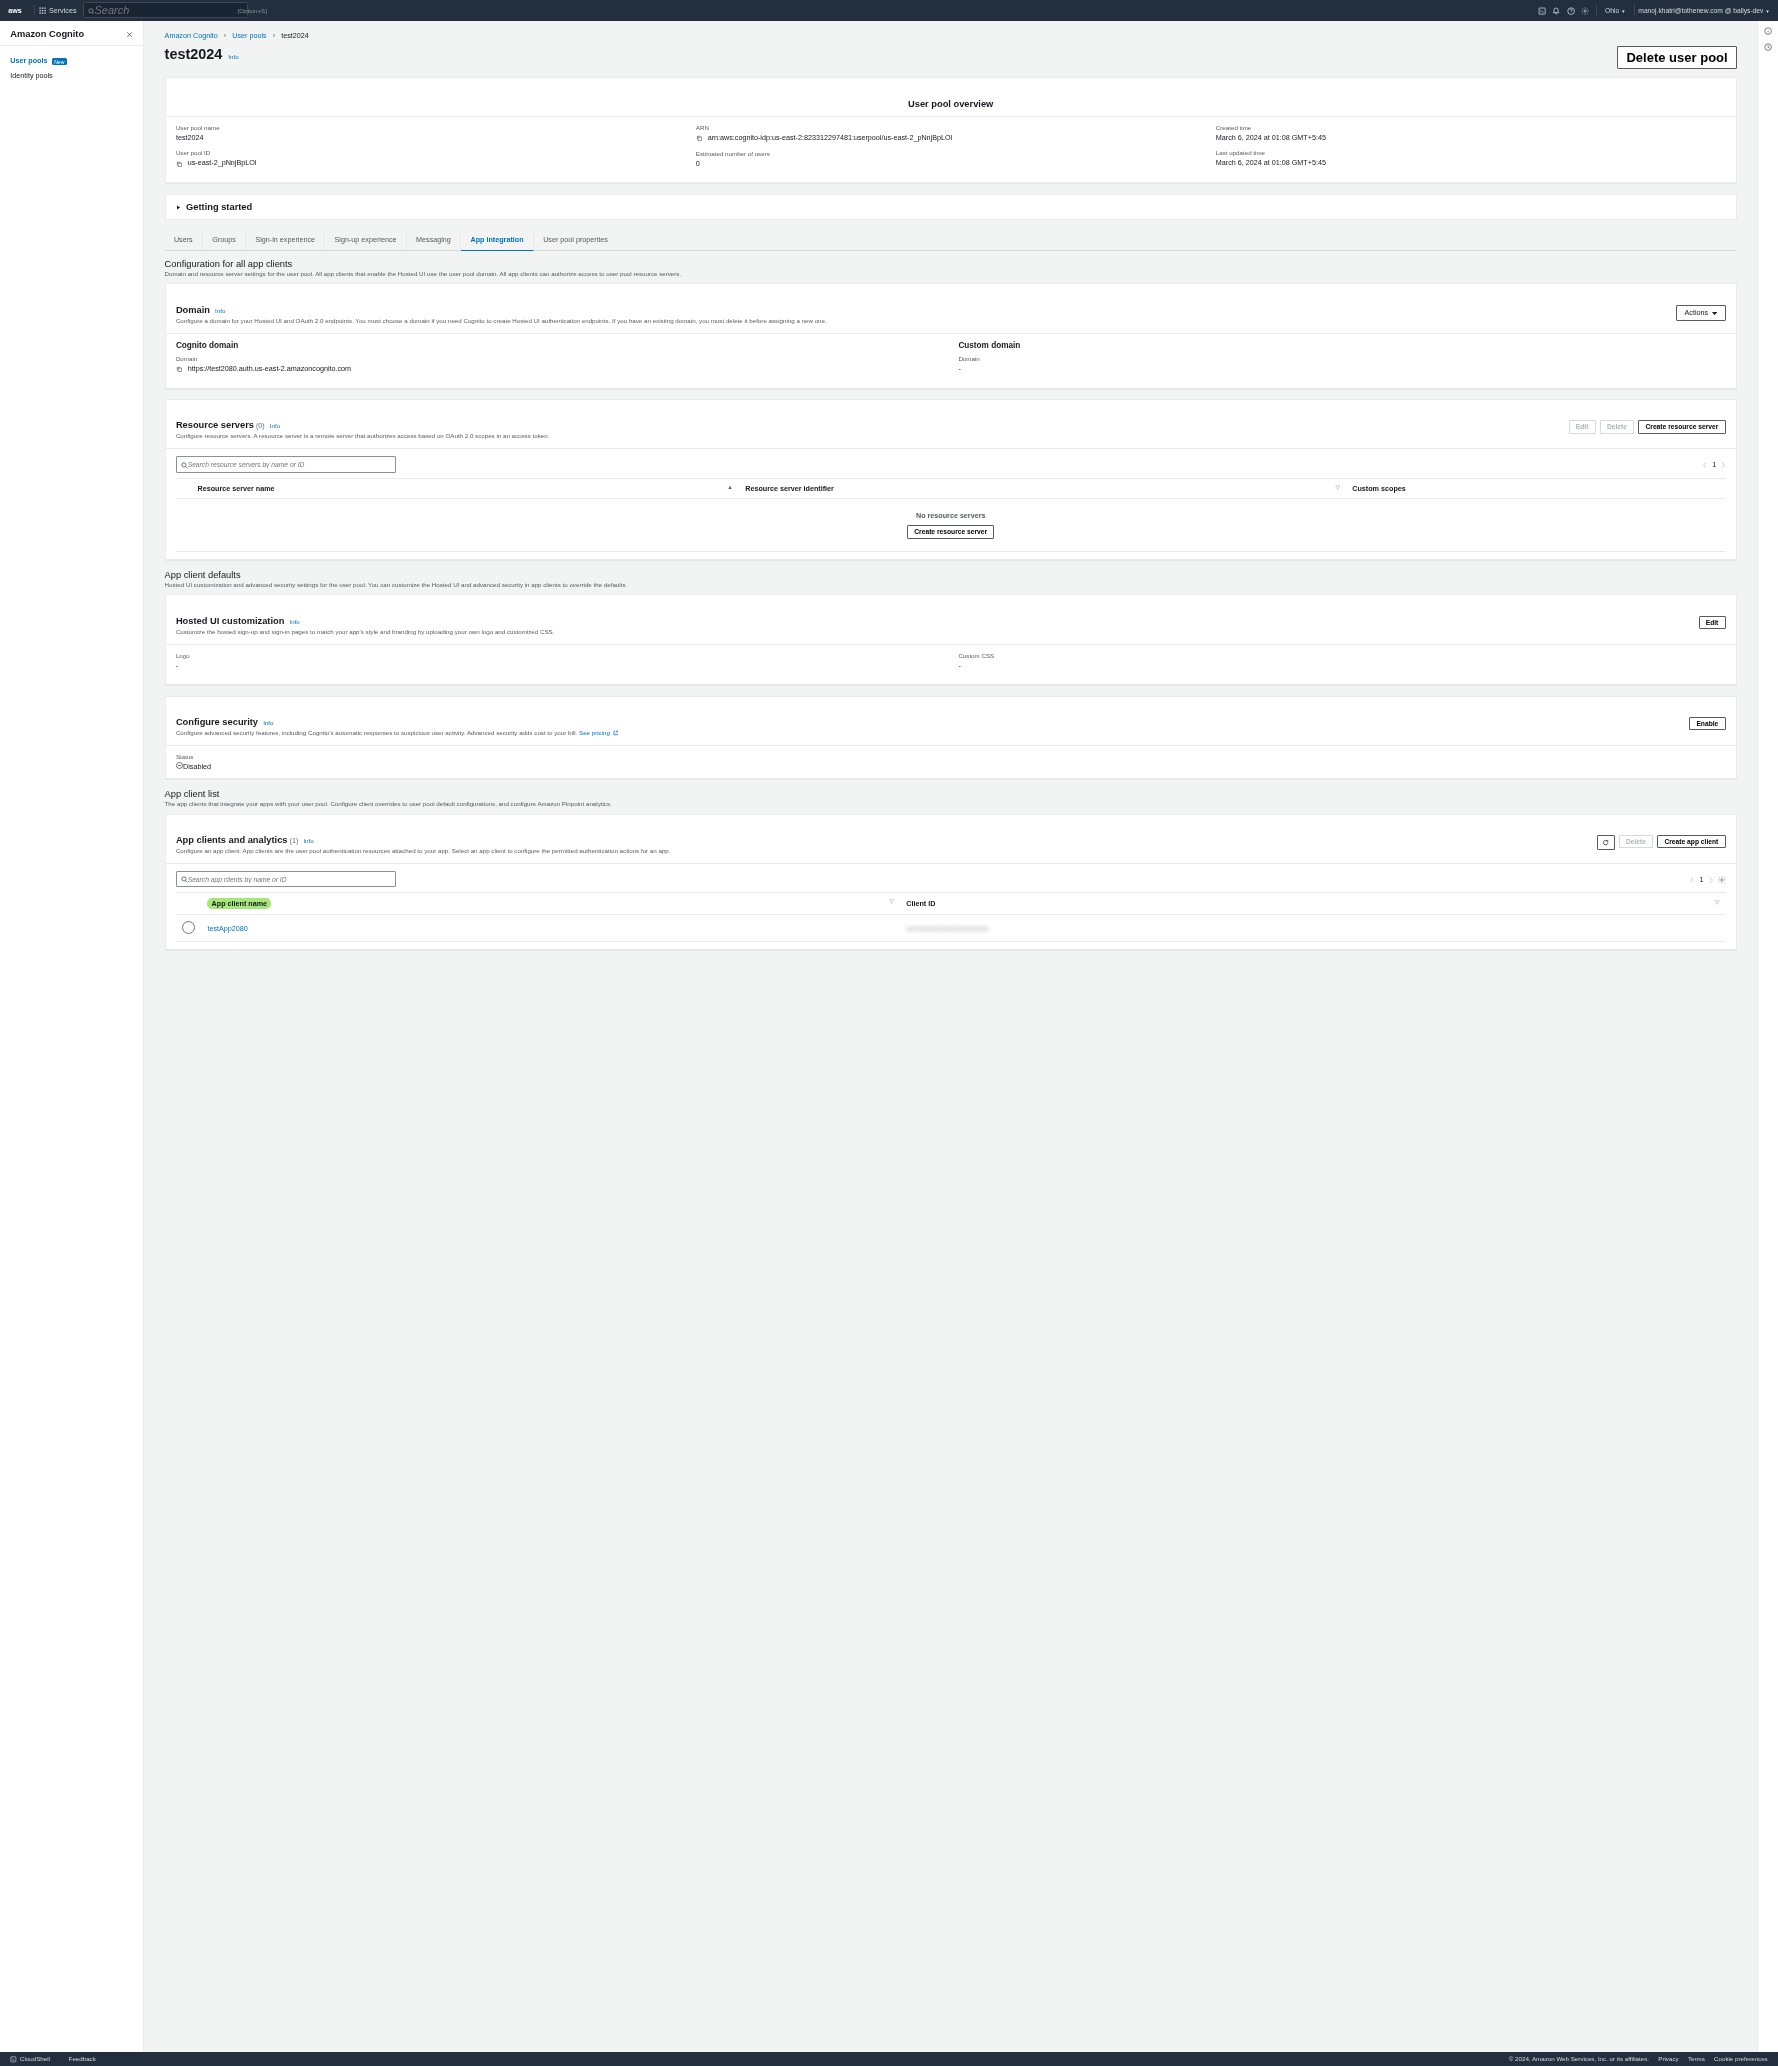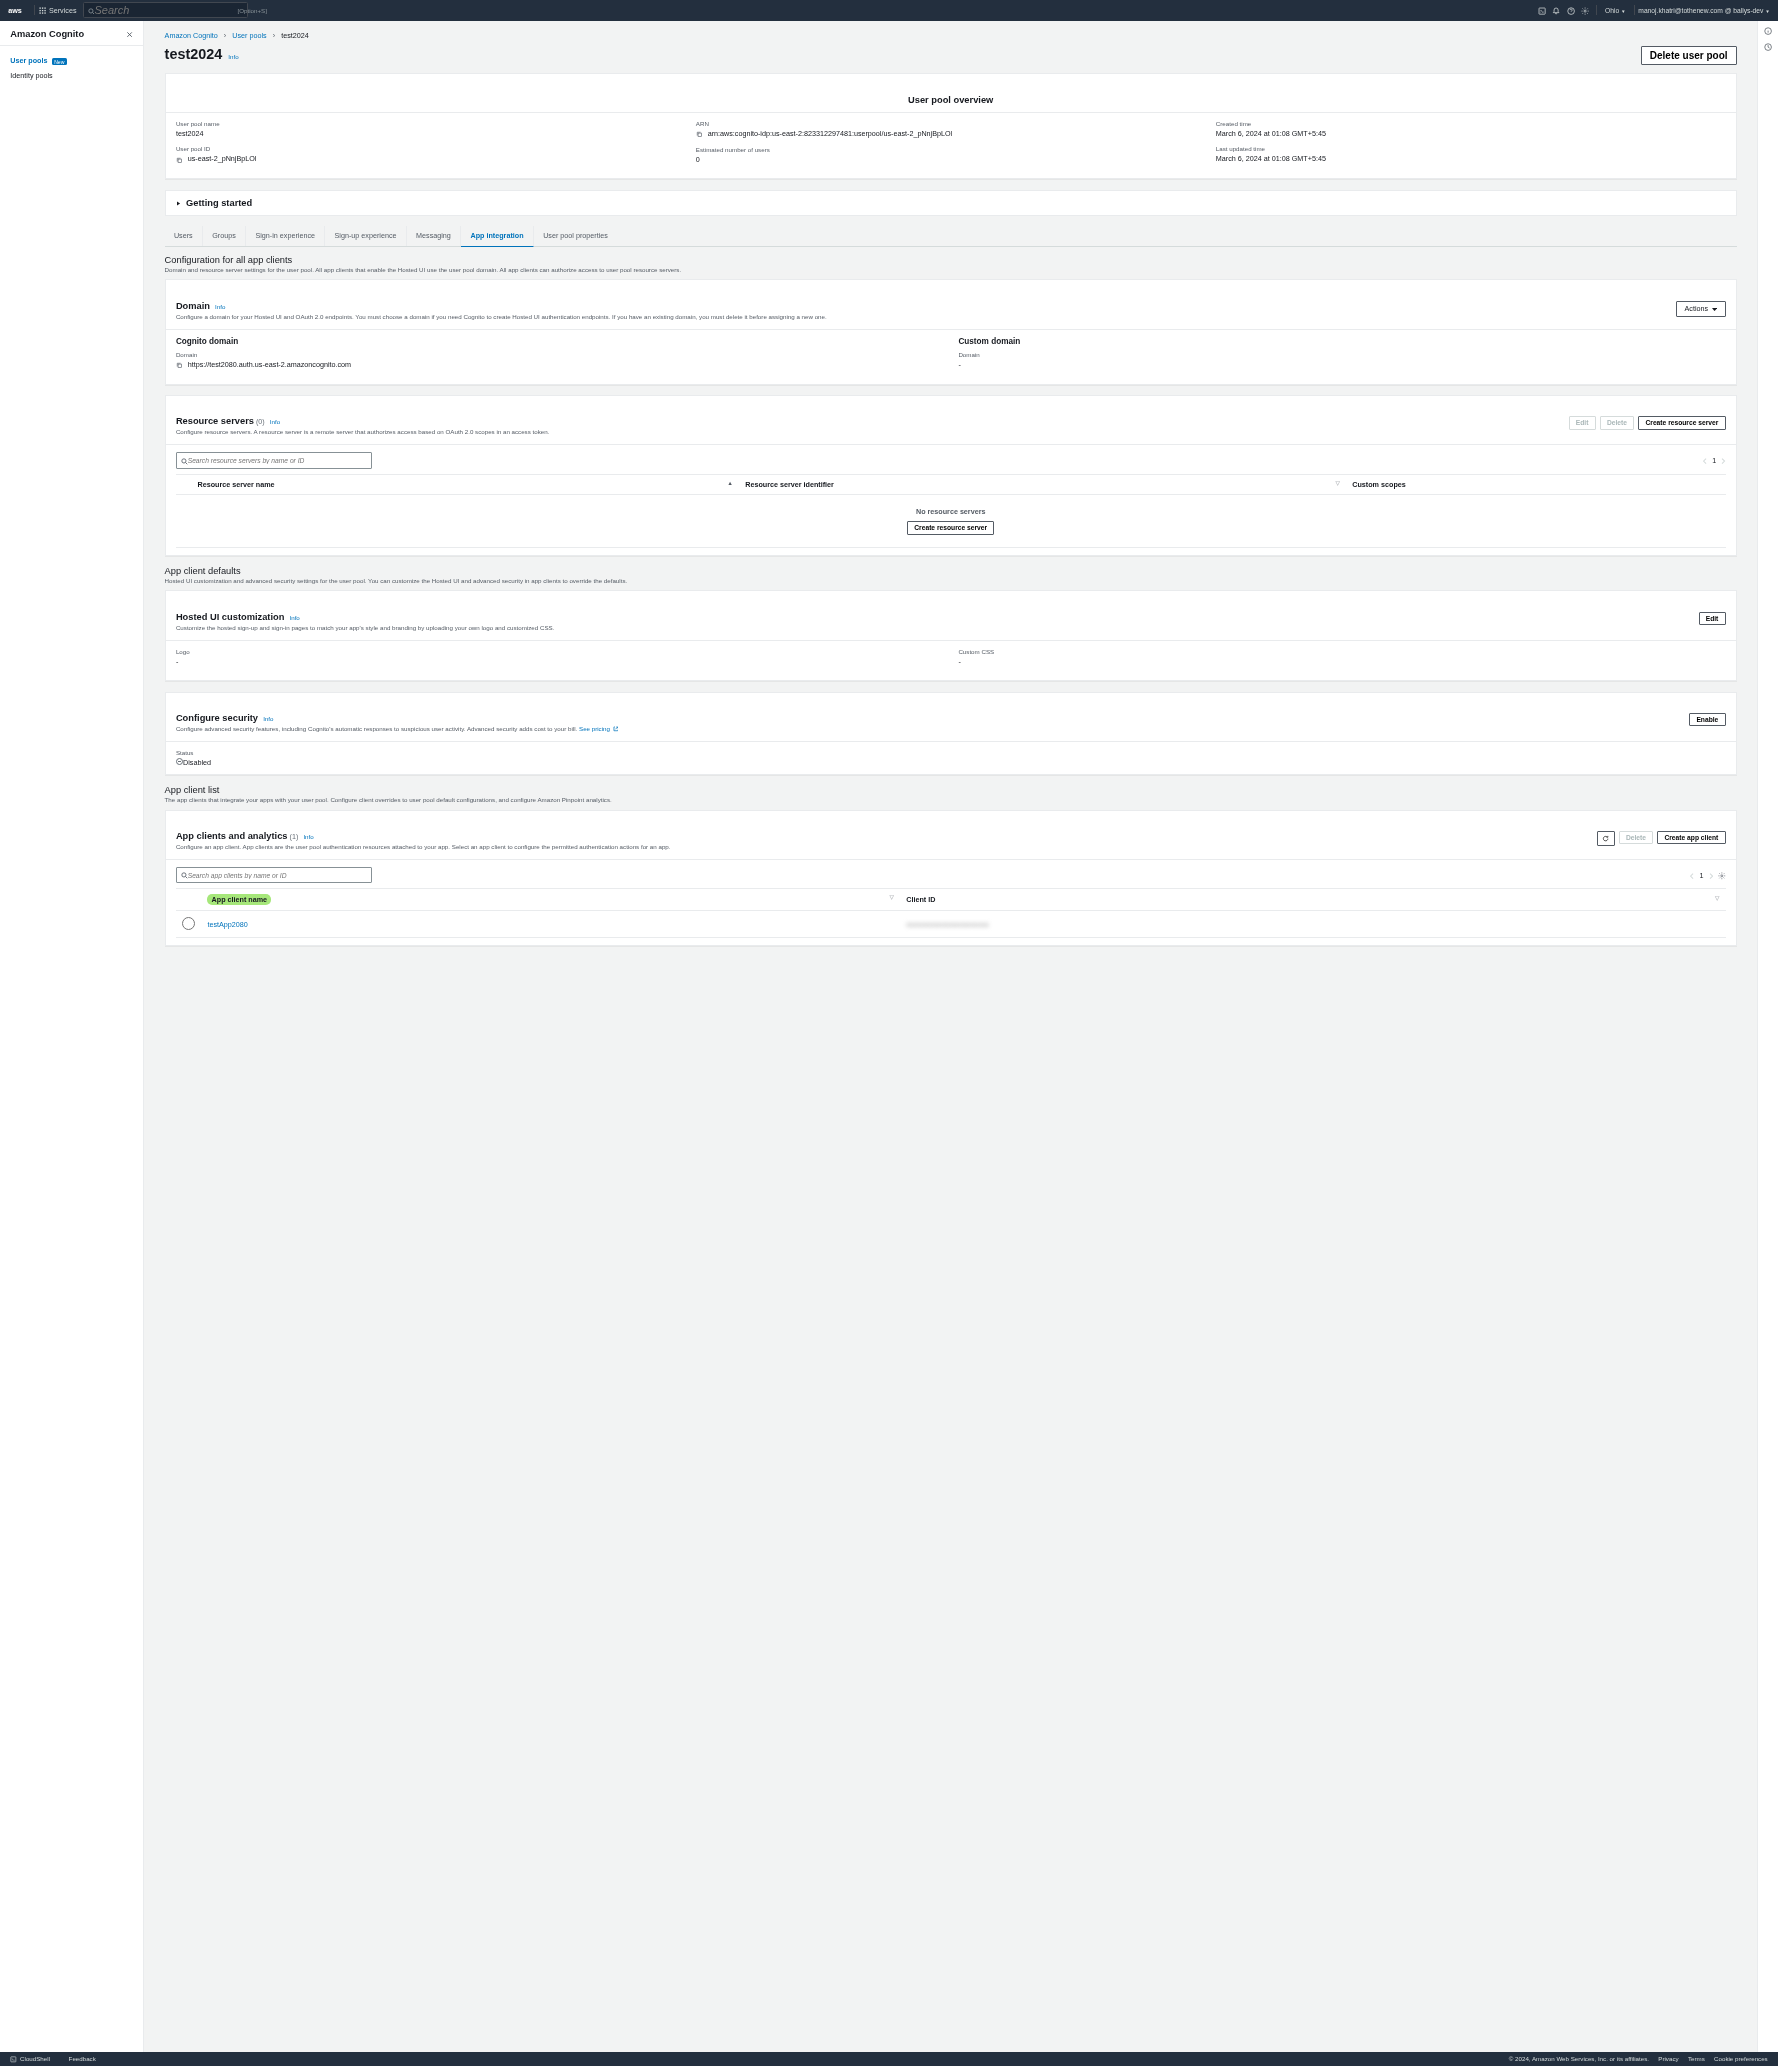--- a/index.html
+++ b/index.html
@@ -31,21 +31,21 @@
 .right-rail { width: 20.6px; background: #fff; border-left: 0.5px solid #e9ebed; padding-top: 5.1px; display: flex; flex-direction: column; align-items: center; gap: 7.2px; }
 .right-rail .ri { cursor: pointer; color: #545b64; }
 
 .breadcrumb { font-size: 7.2px; margin-bottom: 6.2px; margin-top: 2.1px; }
 .breadcrumb a { color: #0073bb; text-decoration: none; }
 .breadcrumb .chev { margin: 0 4.1px; color: #545b64; }
 
 .page-header { display: flex; justify-content: space-between; align-items: flex-start; margin-bottom: 8.2px; }
 .page-header h1 { font-size: 14.4px; font-weight: 700; display: inline-block; }
 .page-header .info-link { color: #0073bb; font-size: 6.2px; margin-left: 4.1px; text-decoration: none; }
-.btn { border: 0.5px solid #545b64; background: #fff; padding: 3.1px 8.2px; border-radius: 1px; font-weight: 700; cursor: pointer; font-size: 10px; }
+.btn { border: 0.5px solid #545b64; background: #fff; padding: 3.1px 8.2px; border-radius: 1px; font-weight: 700; cursor: pointer; font-size: 13px; }
 .btn:disabled, .btn.disabled { color: #aab7b8; border-color: #d5dbdb; cursor: default; background:#fff; }
 .btn-sm { padding: 2.1px 6.2px; font-size: 6.7px; }
 
 .panel { background: #fff; border: 0.5px solid #e9ebed; border-radius: 0; margin-bottom: 10.3px; box-shadow: 0 0.5px 0.5px rgba(0,0,0,0.05); }
 .panel-header { padding: 7.2px 10.3px; border-bottom: 0.5px solid #e9ebed; display: flex; justify-content: center; align-items: flex-start; margin-top: 13px; }
 .panel-header h2 { font-size: 9.3px; font-weight: 700; }
 .panel-header .subtitle { font-size: 6.2px; color: #545b64; margin-top: 2.1px; line-height: 1.4; }
 .panel-header .header-text { flex: 1; }
 .panel-header .actions { display: flex; gap: 4.1px; align-items: flex-start; }
 .panel-body { padding: 7.2px 10.3px; }
@@ -64,21 +64,21 @@
 
 .section-intro { margin-bottom: 6.2px; }
 .section-intro h3 { font-size: 9.3px; font-weight: 400; margin-bottom: 1px; }
 .section-intro p { font-size: 6.2px; color: #545b64; }
 
 .inner-grid { display: grid; grid-template-columns: 1fr 1fr; gap: 15.4px; }
 .inner-h { font-size: 8.2px; font-weight: 700; margin-bottom: 5.1px; }
 
 .dropdown-btn { border: 0.5px solid #545b64; background: #fff; padding: 2.6px 7.2px; border-radius: 1px; font-weight: 400; cursor: pointer; display:flex; align-items:center; gap:4.1px; }
 
-.search-field { border: 0.5px solid #879196; border-radius: 1px; display: flex; align-items: center; padding: 2.6px 4.1px; width: 196px; }
+.search-field { border: 0.5px solid #879196; border-radius: 1px; display: flex; align-items: center; padding: 2.6px 4.1px; width: 220px; }
 .search-field input { border: none; outline: none; font-style: italic; flex: 1; font-size: 6.7px; }
 .sf-row { display: flex; justify-content: space-between; align-items: center; }
 .pager { display: flex; align-items: center; gap: 5.1px; }
 .pager .pbtn { cursor: pointer; color: #aab7b8; }
 .pager .pbtn.dis { color: #d5dbdb; }
 
 .tbl { width: 100%; border-collapse: collapse; margin-top: 5.1px; }
 .tbl th { text-align: left; font-size: 7.2px; font-weight: 700; padding: 5.1px 6.2px; border-top: 0.5px solid #e9ebed; border-bottom: 0.5px solid #e9ebed; }
 .tbl td { padding: 5.1px 6.2px; border-bottom: 0.5px solid #e9ebed; font-size: 7.2px; }
 .tbl .sort { float: right; color: #545b64; font-size: 5.7px; }

